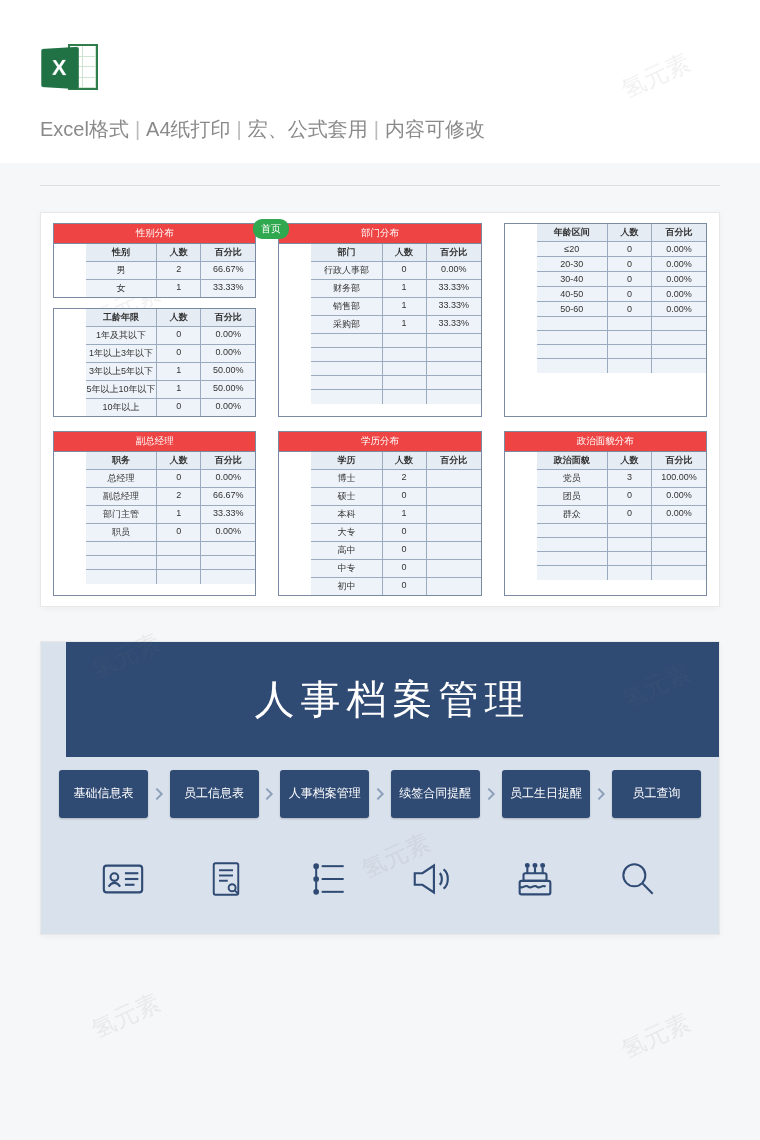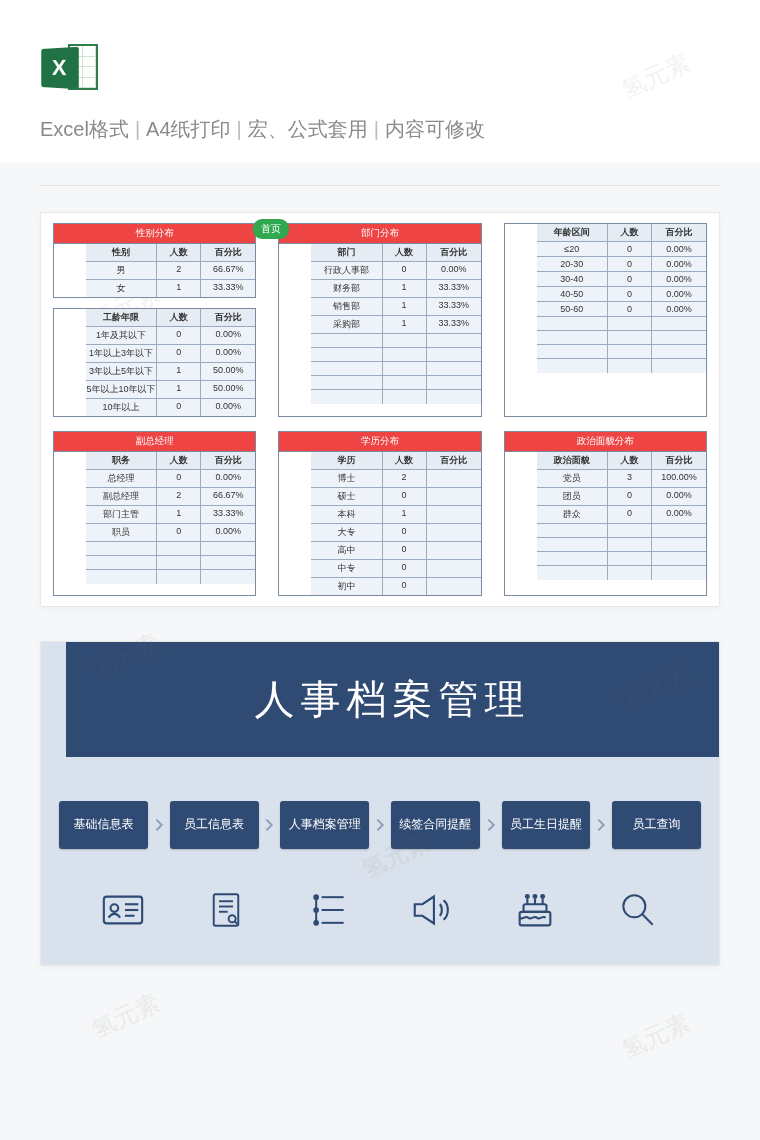--- a/index.html
+++ b/index.html
@@ -114,21 +114,21 @@
     color:#fff;
     text-align:center;
     font-size:40px;
     letter-spacing:6px;
     padding:30px 0;
     font-weight:400;
     margin-left:25px;
   }
   .flow {
     display:flex; align-items:center; justify-content:center;
-    gap:0; margin-top:44px; padding:0 18px;
+    gap:0; margin-top:13px; padding:0 18px;
   }
   .flow-item {
     background:#2f4a73; color:#fff;
     width:90px; height:48px;
     font-size:12px; text-align:center;
     display:flex; align-items:center; justify-content:center;
     border-radius:3px; line-height:1.3;
     box-shadow:0 1px 2px rgba(0,0,0,0.2);
   }
   .flow-arrow {

